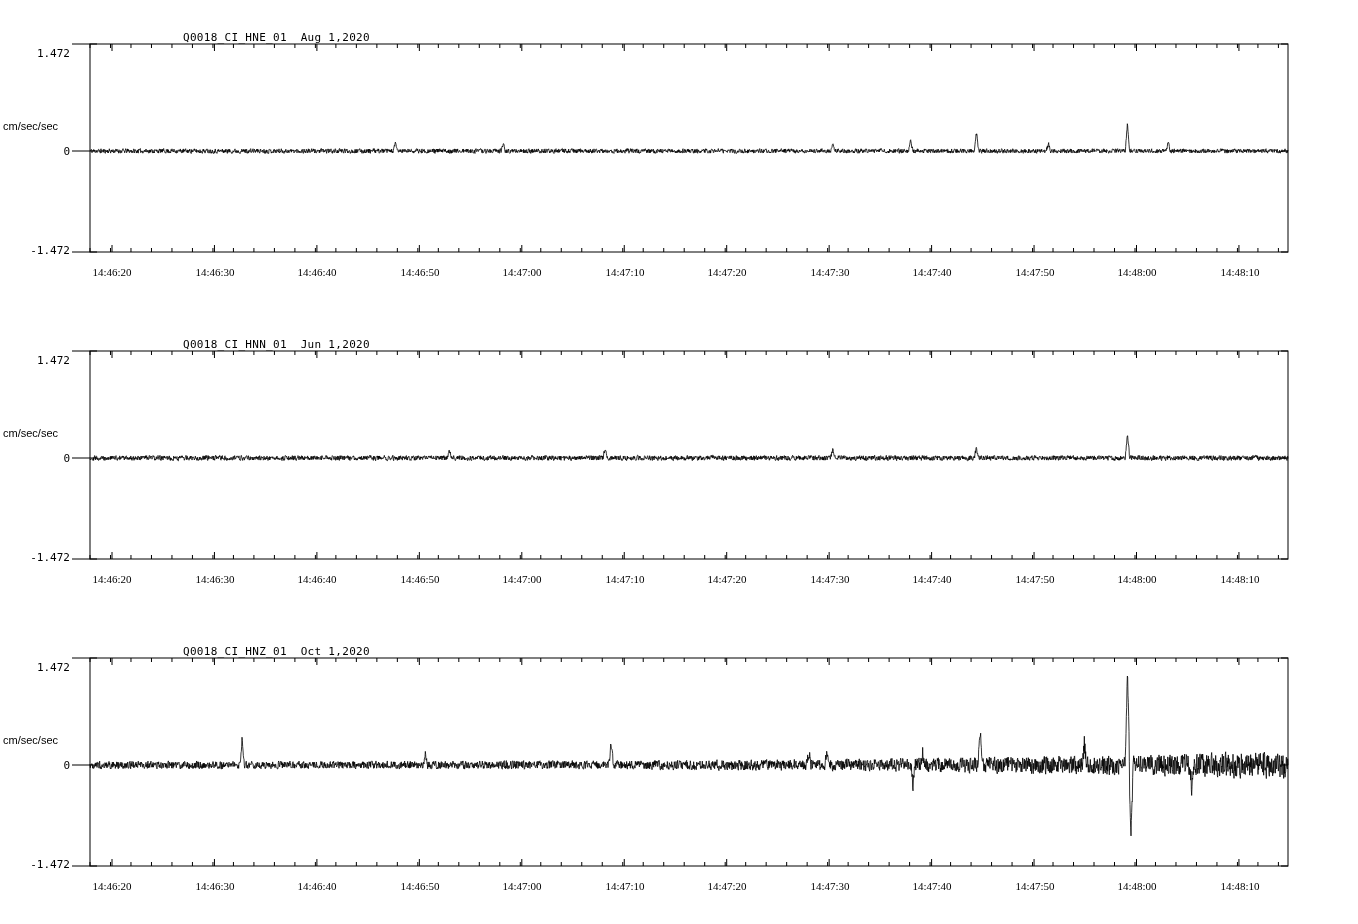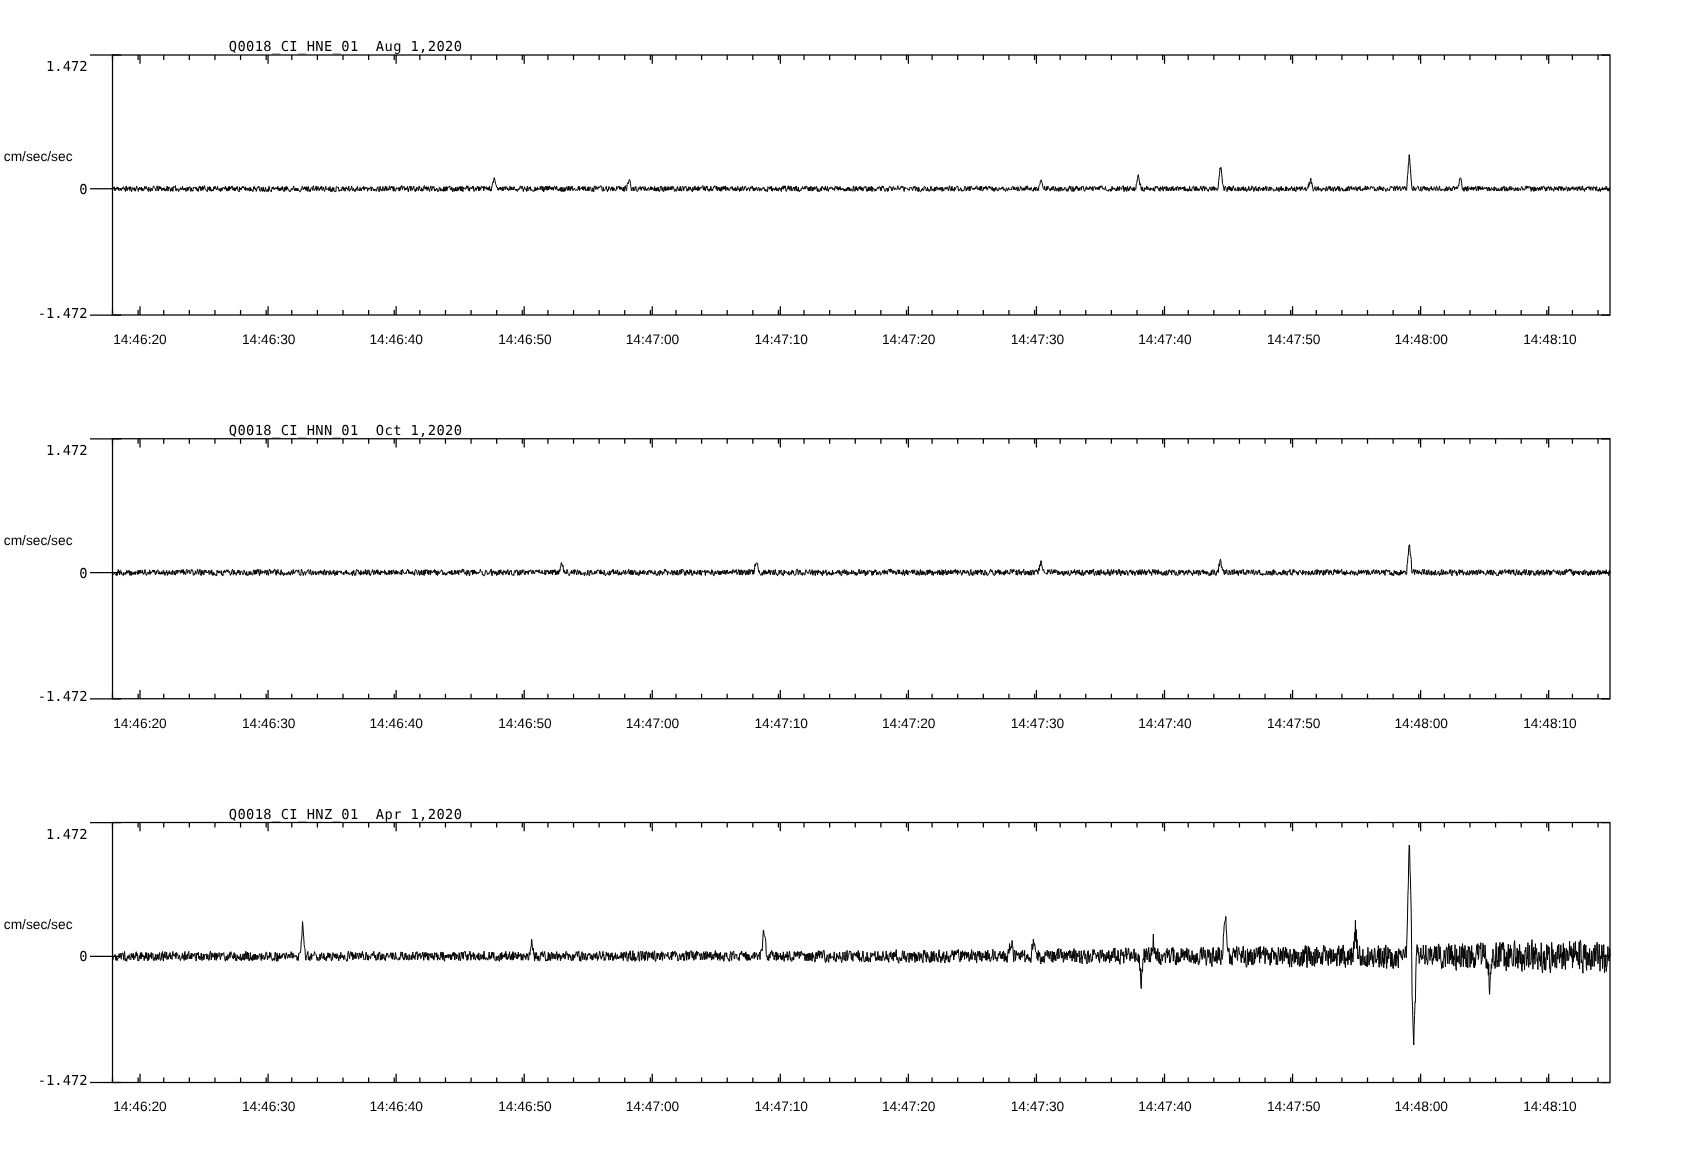--- a/index.html
+++ b/index.html
@@ -42,21 +42,21 @@
   .ytick-label {
     position: absolute;
     font-size: 11px;
     font-family: "DejaVu Sans Mono", monospace;
     text-align: right;
     white-space: pre;
   }
   .xtick-label {
     position: absolute;
     font-size: 11px;
-    font-family: Liberation Sans, sans-serif;
+    font-family: Liberation Serif, serif;
     text-align: center;
     white-space: pre;
   }
   .plot-svg {
     position: absolute;
     left: 0;
     top: 0;
   }
 </style>
 </head>
@@ -233,21 +233,21 @@
     <div class="xtick-label" style="left:585px; top:266px; width:80px;">14:47:10</div>
     <div class="xtick-label" style="left:687px; top:266px; width:80px;">14:47:20</div>
     <div class="xtick-label" style="left:790px; top:266px; width:80px;">14:47:30</div>
     <div class="xtick-label" style="left:892px; top:266px; width:80px;">14:47:40</div>
     <div class="xtick-label" style="left:995px; top:266px; width:80px;">14:47:50</div>
     <div class="xtick-label" style="left:1097px; top:266px; width:80px;">14:48:00</div>
     <div class="xtick-label" style="left:1200px; top:266px; width:80px;">14:48:10</div>
   </div>
 
   <div class="panel" style="top:307px;">
-    <div class="panel-title" style="left:183px; top:31px;">Q0018_CI_HNN_01  Oct 1,2020</div>
+    <div class="panel-title" style="left:183px; top:31px;">Q0018_CI_HNN_01  Jun 1,2020</div>
     <div class="ytick-label" style="left:0px; top:47px; width:70px;">1.472</div>
     <div class="ylabel" style="left:3px; top:120px;">cm/sec/sec</div>
     <div class="ytick-label" style="left:0px; top:145px; width:70px;">0</div>
     <div class="ytick-label" style="left:0px; top:244px; width:70px;">-1.472</div>
     <svg class="plot-svg" id="svg-1" width="1358" height="290">
         <rect x="90" y="44" width="1198" height="208" fill="none" stroke="#000" stroke-width="1"></rect>
         <line x1="112" y1="44" x2="112" y2="51" stroke="#000" stroke-width="1"></line>
         <line x1="112" y1="252" x2="112" y2="245" stroke="#000" stroke-width="1"></line>
         <line x1="214.45" y1="44" x2="214.45" y2="51" stroke="#000" stroke-width="1"></line>
         <line x1="214.45" y1="252" x2="214.45" y2="245" stroke="#000" stroke-width="1"></line>
@@ -408,21 +408,21 @@
     <div class="xtick-label" style="left:585px; top:266px; width:80px;">14:47:10</div>
     <div class="xtick-label" style="left:687px; top:266px; width:80px;">14:47:20</div>
     <div class="xtick-label" style="left:790px; top:266px; width:80px;">14:47:30</div>
     <div class="xtick-label" style="left:892px; top:266px; width:80px;">14:47:40</div>
     <div class="xtick-label" style="left:995px; top:266px; width:80px;">14:47:50</div>
     <div class="xtick-label" style="left:1097px; top:266px; width:80px;">14:48:00</div>
     <div class="xtick-label" style="left:1200px; top:266px; width:80px;">14:48:10</div>
   </div>
 
   <div class="panel" style="top:614px;">
-    <div class="panel-title" style="left:183px; top:31px;">Q0018_CI_HNZ_01  Apr 1,2020</div>
+    <div class="panel-title" style="left:183px; top:31px;">Q0018_CI_HNZ_01  Oct 1,2020</div>
     <div class="ytick-label" style="left:0px; top:47px; width:70px;">1.472</div>
     <div class="ylabel" style="left:3px; top:120px;">cm/sec/sec</div>
     <div class="ytick-label" style="left:0px; top:145px; width:70px;">0</div>
     <div class="ytick-label" style="left:0px; top:244px; width:70px;">-1.472</div>
     <svg class="plot-svg" id="svg-2" width="1358" height="290">
         <rect x="90" y="44" width="1198" height="208" fill="none" stroke="#000" stroke-width="1"></rect>
         <line x1="112" y1="44" x2="112" y2="51" stroke="#000" stroke-width="1"></line>
         <line x1="112" y1="252" x2="112" y2="245" stroke="#000" stroke-width="1"></line>
         <line x1="214.45" y1="44" x2="214.45" y2="51" stroke="#000" stroke-width="1"></line>
         <line x1="214.45" y1="252" x2="214.45" y2="245" stroke="#000" stroke-width="1"></line>

